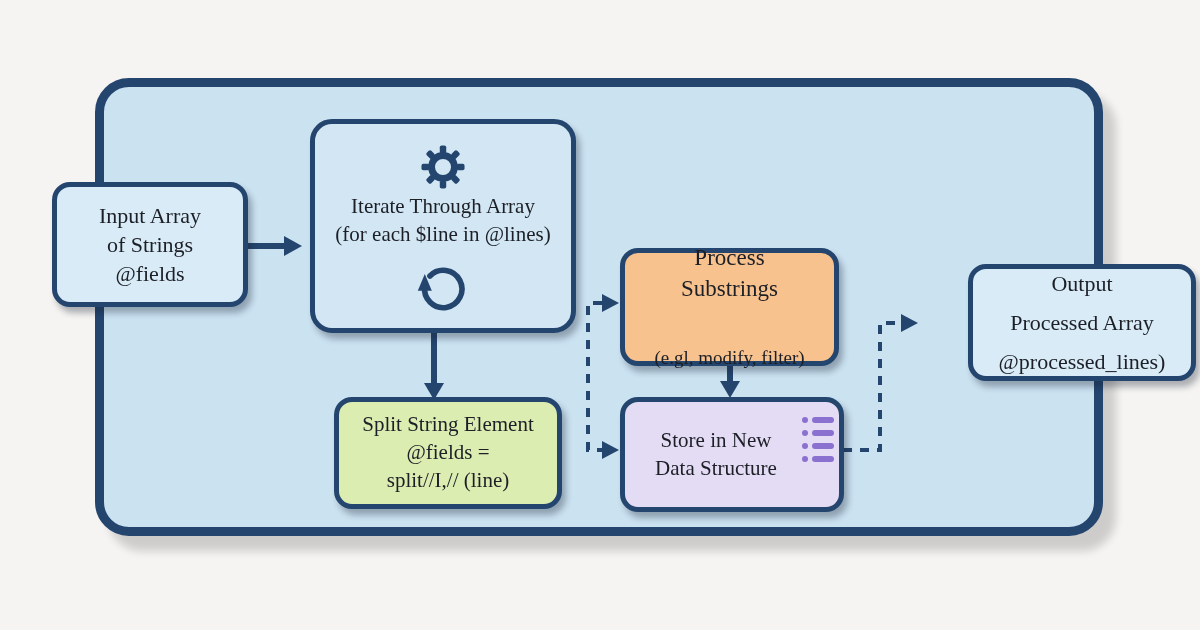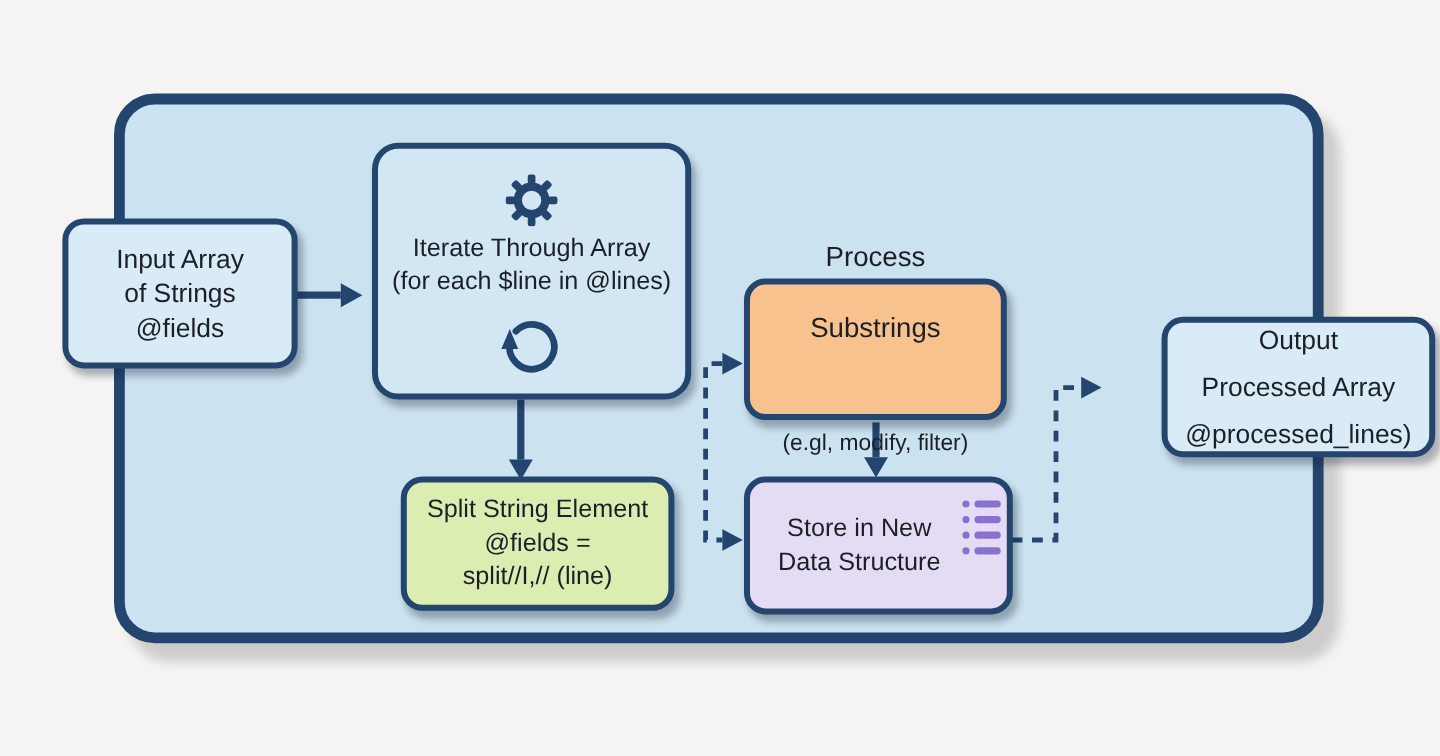--- a/index.html
+++ b/index.html
@@ -9,37 +9,37 @@
     --io_fill:#d9ebf7;
     --iterate_fill:#d2e6f4;
     --split_fill:#dcedb2;
     --process_fill:#f8c28e;
     --store_fill:#e4dcf4;
     --list_icon:#8a70cf;
     --text:#1c1f26;
   }
   *{margin:0;padding:0;box-sizing:border-box;}
   html,body{width:1200px;height:630px;overflow:hidden;background:var(--background);}
-  .stage{position:relative;width:1200px;height:630px;font-family:Liberation Sans, sans-serif;color:var(--text);}
+  .stage{position:relative;width:1200px;height:630px;font-family:Liberation Serif, serif;color:var(--text);}
   .container{
     position:absolute;left:95px;top:78px;width:1008px;height:458px;
     background:var(--container_fill);border:9px solid var(--navy);border-radius:34px;
     box-shadow:13px 15px 9px rgba(0,0,0,0.16);z-index:1;
   }
   .connectors{position:absolute;left:0;top:0;width:1200px;height:630px;z-index:2;}
   .node{
     position:absolute;z-index:3;border:5px solid var(--navy);
     display:flex;flex-direction:column;align-items:center;justify-content:center;
     text-align:center;box-shadow:4px 6px 6px rgba(20,30,50,0.33);
   }
   .node .ln{white-space:nowrap;line-height:1.33;}
   .n-input{left:52px;top:182px;width:196px;height:125px;background:var(--io_fill);border-radius:18px;font-size:22px;}
   .n-iterate{left:310px;top:119px;width:266px;height:214px;background:var(--iterate_fill);border-radius:22px;font-size:21px;justify-content:center;padding-top:10px;}
   .n-split{left:334px;top:397px;width:228px;height:112px;background:var(--split_fill);border-radius:18px;font-size:21px;}
-  .n-process{left:620px;top:232px;width:219px;height:118px;background:var(--process_fill);border-radius:18px;font-size:23px;gap:28px;}
+  .n-process{left:620px;top:248px;width:219px;height:118px;background:var(--process_fill);border-radius:18px;font-size:23px;}
   .n-process .small{font-size:19px;margin-top:41px;}
   .n-store{left:620px;top:397px;width:224px;height:115px;background:var(--store_fill);border-radius:18px;font-size:21px;padding-right:32px;}
   .n-output{left:968px;top:264px;width:228px;height:117px;background:var(--io_fill);border-radius:18px;font-size:22px;justify-content:space-between;}
   .gear{margin-bottom:4px;}
   .loop{margin-top:12px;}
   .list-icon{position:absolute;right:5px;top:15px;display:flex;flex-direction:column;gap:7px;}
   .list-icon .row{display:flex;align-items:center;gap:4px;}
   .list-icon .dot{width:6px;height:6px;border-radius:50%;background:var(--list_icon);}
   .list-icon .bar{width:22px;height:6px;border-radius:3px;background:var(--list_icon);}
   svg .stroke{stroke:var(--navy);fill:none;}

